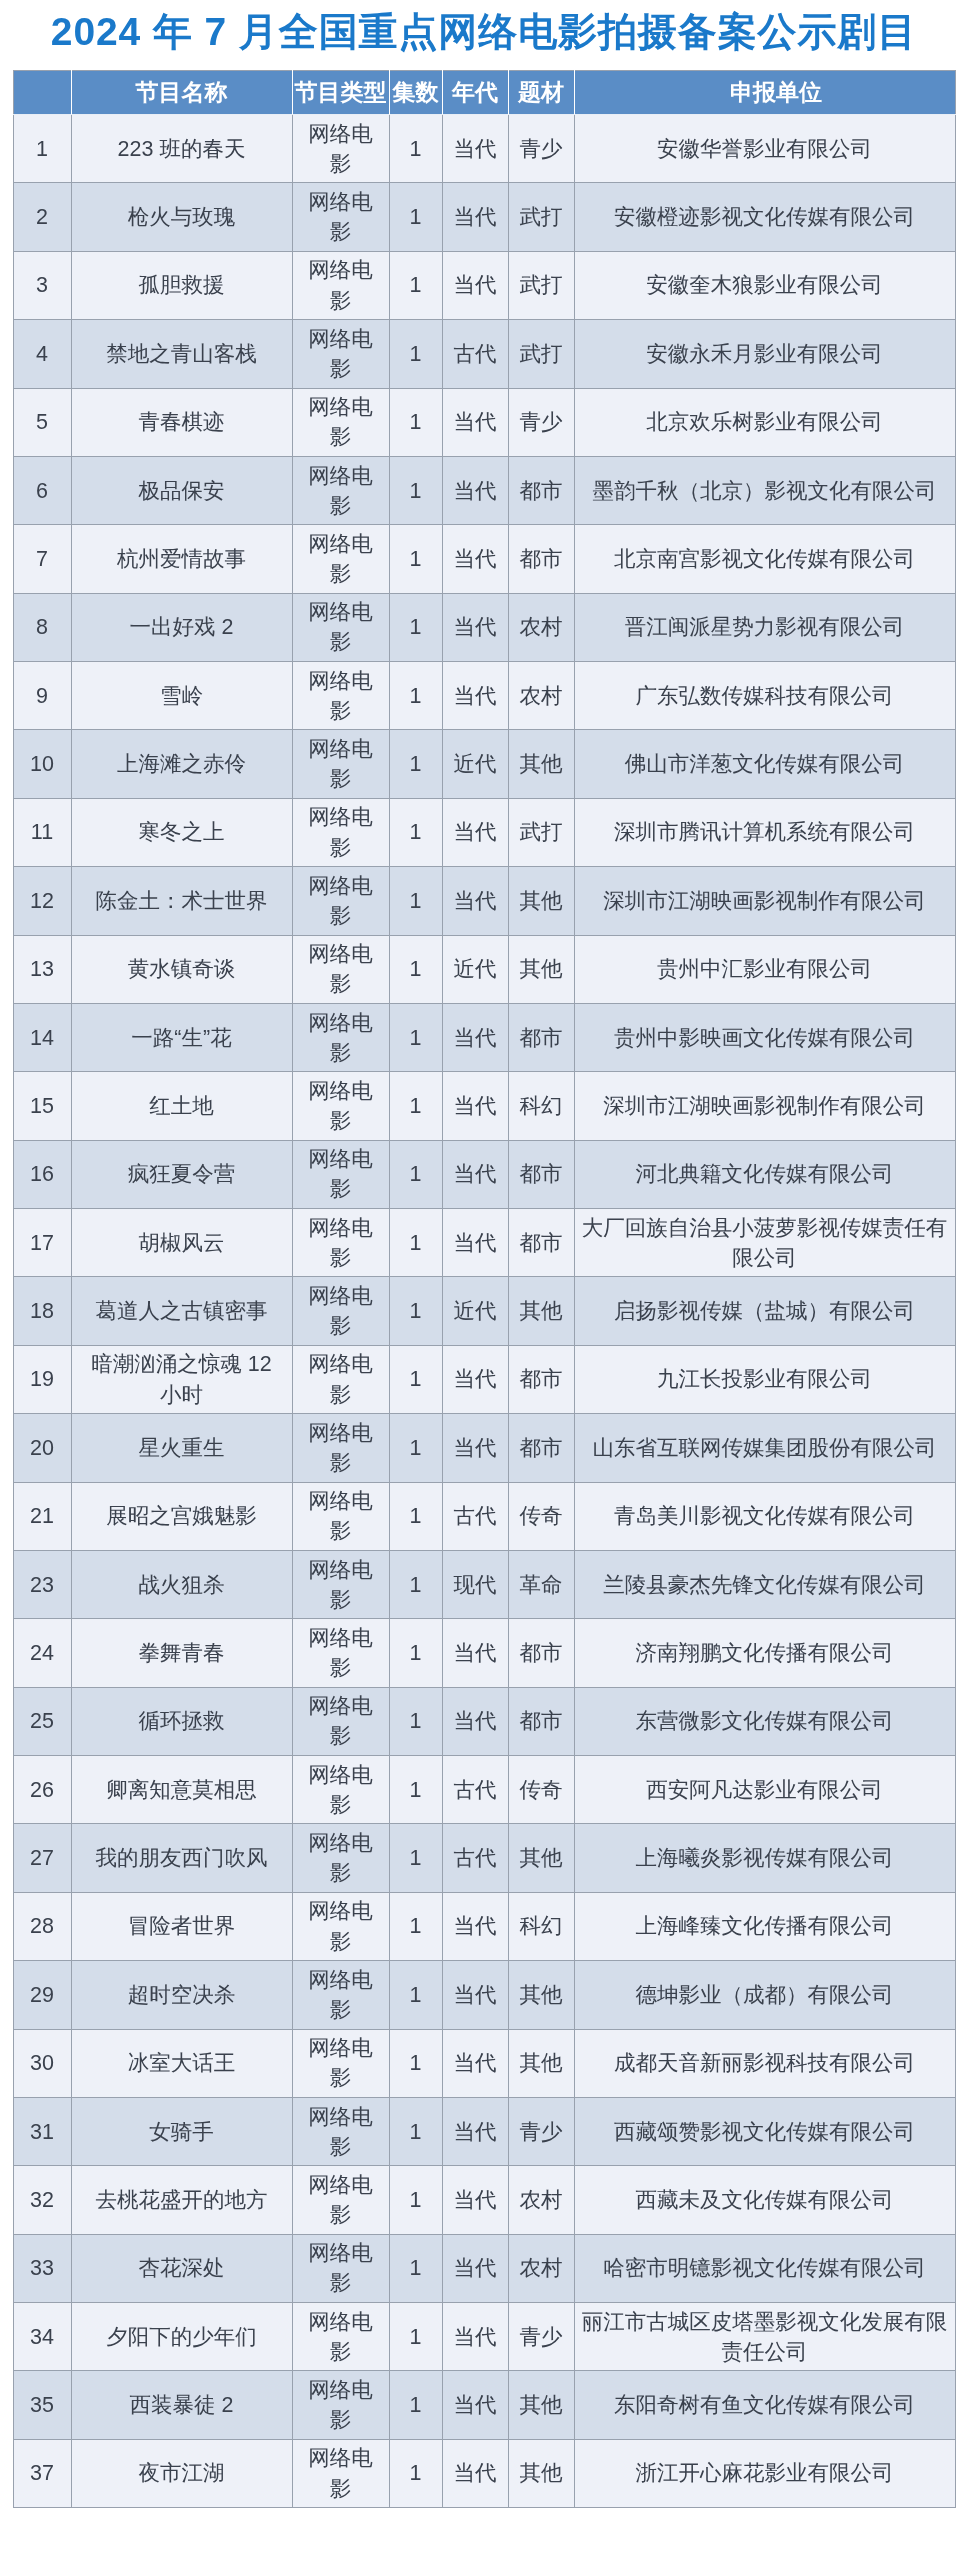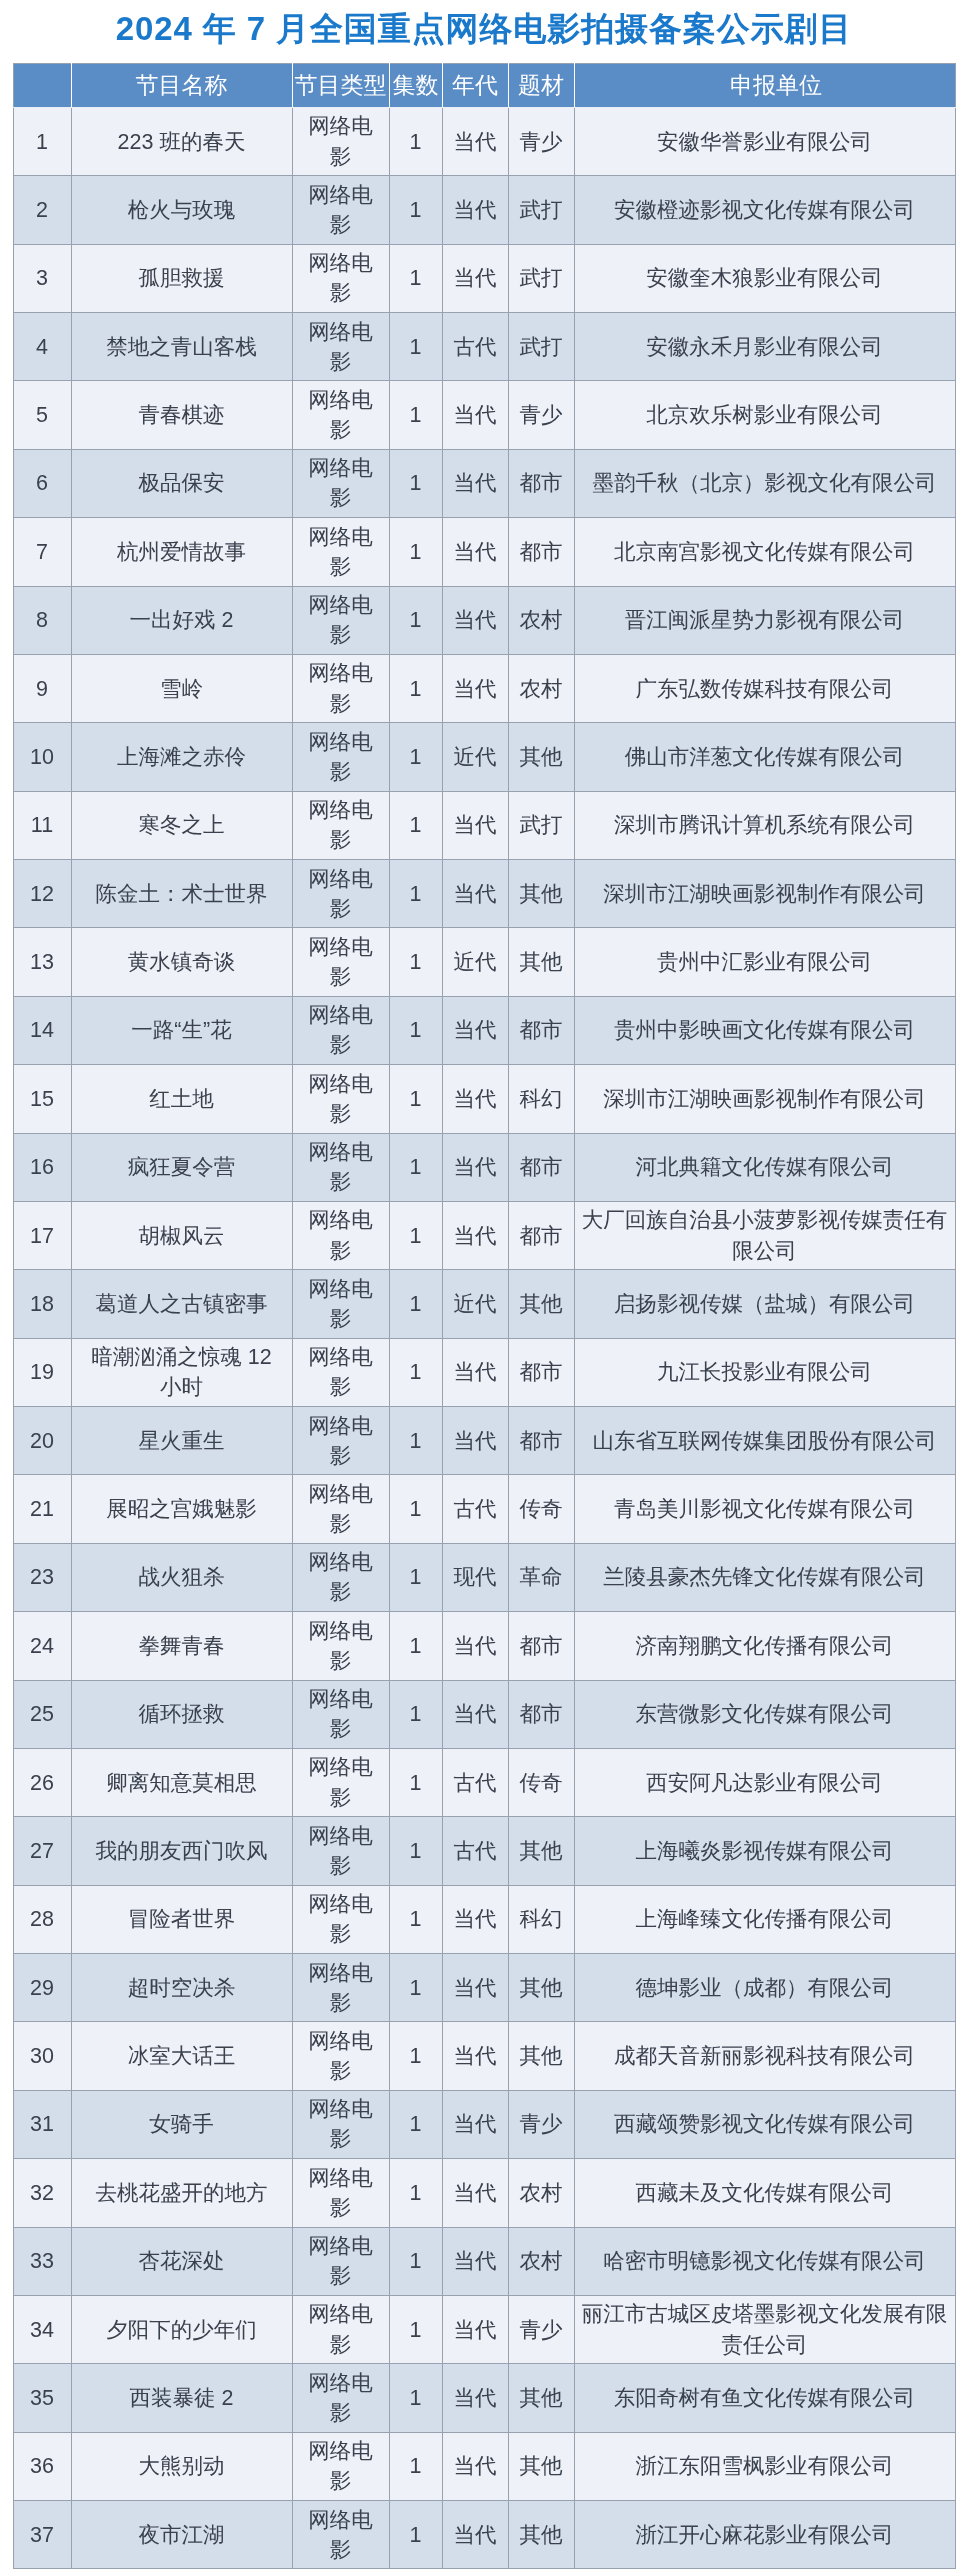--- a/index.html
+++ b/index.html
@@ -13,21 +13,21 @@
   html,body{margin:0;padding:0;background:#ffffff;}
   body{
     width:968px;
     font-family:"Liberation Sans", sans-serif;
     -webkit-font-smoothing:antialiased;
   }
   .page{width:968px;}
   .title{
     text-align:center;
     color:var(--title-color,#1a79ca);
-    font-size:33px;
+    font-size:39px;
     font-weight:bold;
     letter-spacing:0.9px;
     margin:9px 0 14.3px 0;
     line-height:1.2;
   }
   table.filing{
     border-collapse:collapse;
     table-layout:fixed;
     width:943px;
     margin:0 auto 21.5px auto;
@@ -42,21 +42,21 @@
   th,td{
     border:0.9px solid var(--border-color,#98a1ae);
     text-align:center;
     vertical-align:middle;
     overflow:hidden;
   }
   thead th{
     background:var(--header-bg,#5a8dc6);
     color:#ffffff;
     font-size:23px;
-    font-weight:normal;
+    font-weight:bold;
     height:41px;
     border-right:1.8px solid #ffffff;
     border-bottom:0.9px solid #e8eef6;
     border-top:0.9px solid var(--border-color,#98a1ae);
   }
   thead th:first-child{border-left:0.9px solid var(--border-color,#98a1ae);}
   thead th:last-child{border-right:0.9px solid var(--border-color,#98a1ae);padding-left:24px;}
   tbody td{
     font-size:21.5px;
     color:var(--text-color,#3a414d);
@@ -396,29 +396,20 @@
         <tr>
           <td>35</td>
           <td>西装暴徒 2</td>
           <td>网络电影</td>
           <td>1</td>
           <td>当代</td>
           <td>其他</td>
           <td>东阳奇树有鱼文化传媒有限公司</td>
         </tr>
         <tr>
-          <td>36</td>
-          <td>大熊别动</td>
-          <td>网络电影</td>
-          <td>1</td>
-          <td>当代</td>
-          <td>其他</td>
-          <td>浙江东阳雪枫影业有限公司</td>
-        </tr>
-        <tr>
           <td>37</td>
           <td>夜市江湖</td>
           <td>网络电影</td>
           <td>1</td>
           <td>当代</td>
           <td>其他</td>
           <td>浙江开心麻花影业有限公司</td>
         </tr>
       </tbody>
   </table>

